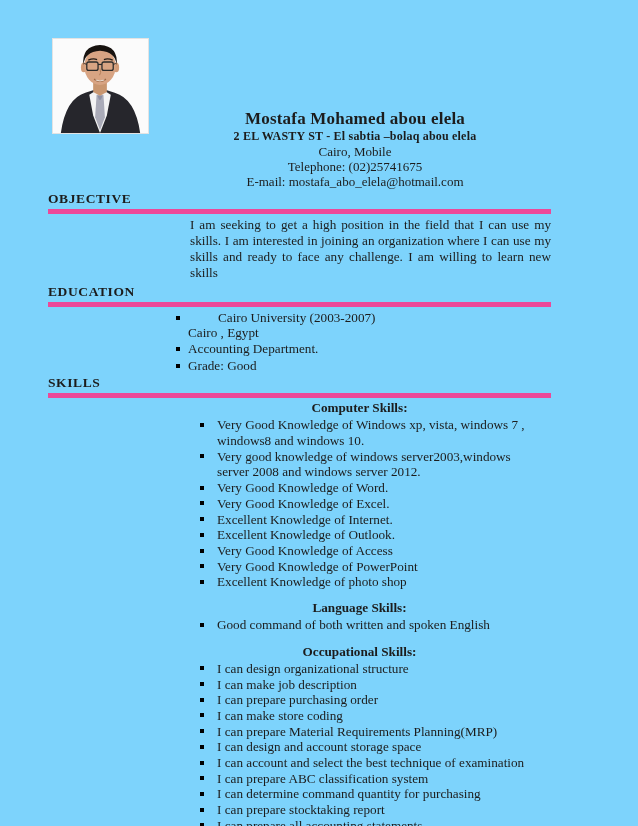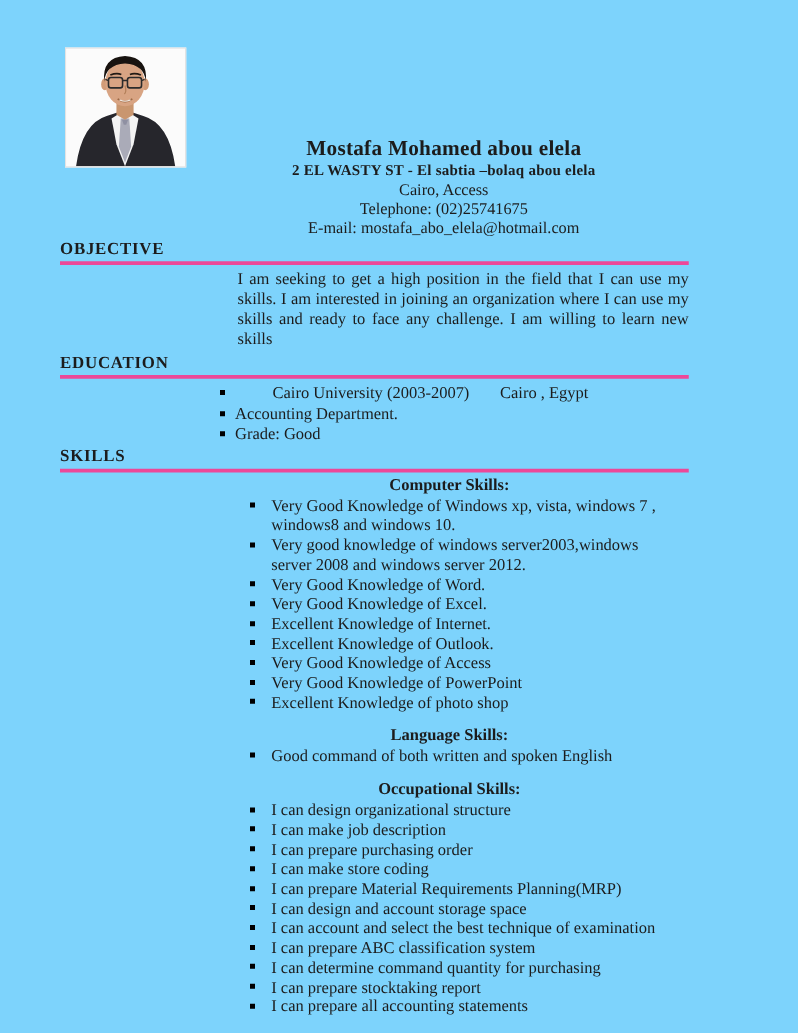--- a/index.html
+++ b/index.html
@@ -25,35 +25,35 @@
   .header { padding-top:108px; margin-left:110px; width:490px; text-align:center; }
   .name  { font-size:17px; font-weight:bold; line-height:21px; letter-spacing:0.2px; }
   .addr  { font-size:12px; font-weight:bold; line-height:15px; letter-spacing:0.2px; }
   .hline { font-size:13px; line-height:15px; }
 
   
   .section { margin-left:48px; margin-right:87px; }
   .sec-title {
     margin:0; font-size:13.5px; font-weight:bold; letter-spacing:0.6px;
     line-height:15px; padding-bottom:3px;
-    border-bottom:3px solid #ec4899;
+    border-bottom:5px solid #ec4899;
   }
   .sec-objective { margin-top:2px; }
   .sec-education { margin-top:3px; }
   .sec-skills    { margin-top:0; }
 
   
   .obj-text {
     margin:3px 0 0 142px; width:361px;
     font-size:13.2px; line-height:16px; text-align:justify;
   }
 
   
   .edu-rows { margin:4px 0 0 128px; font-size:13.2px; line-height:14.6px; }
-  .edu-row { display:flex; position:relative; padding-left:12px; margin-bottom:2px; }
+  .edu-row { display:flex; position:relative; padding-left:12px; margin-bottom:2px;flex-direction:column; }
   .edu-row::before {
     content:""; position:absolute; left:0; top:5px;
     width:4px; height:4px; background:#000;
   }
   .edu-left { width:212px; box-sizing:border-box; }
   .edu-right { flex:1; text-align:left; }
   .edu-rows .edu-row:first-of-type .edu-left { padding-left:30px; }
 
   
   .skill-group.g1 { margin-top:2px; }
@@ -108,21 +108,21 @@
 
       <path d="M48 30 Q49.5 35 47.5 37" stroke="#b37f59" stroke-width="1" fill="none"></path>
       <path d="M42 41 Q48 45.5 54 41" stroke="#9c6743" stroke-width="1.4" fill="none"></path>
       <path d="M43.5 41.8 Q48 44 52.5 41.8" stroke="#f0e6dd" stroke-width="1" fill="none"></path>
     </svg>
   </div>
 
   <header class="header">
     <div class="name">Mostafa Mohamed abou elela</div>
     <div class="addr">2 EL WASTY ST - El sabtia –bolaq abou elela</div>
-    <div class="hline">Cairo, Access</div>
+    <div class="hline">Cairo, Mobile</div>
     <div class="hline">Telephone: (02)25741675</div>
     <div class="hline">E-mail: mostafa_abo_elela@hotmail.com</div>
   </header>
 
   <section class="section sec-objective">
     <h2 class="sec-title">OBJECTIVE</h2>
     <p class="obj-text">I am seeking to get a high position in the field that I can use my skills. I am interested in joining an organization where I can use my skills and ready to face any challenge. I am willing to learn new skills</p>
   </section>
 
   <section class="section sec-education">

